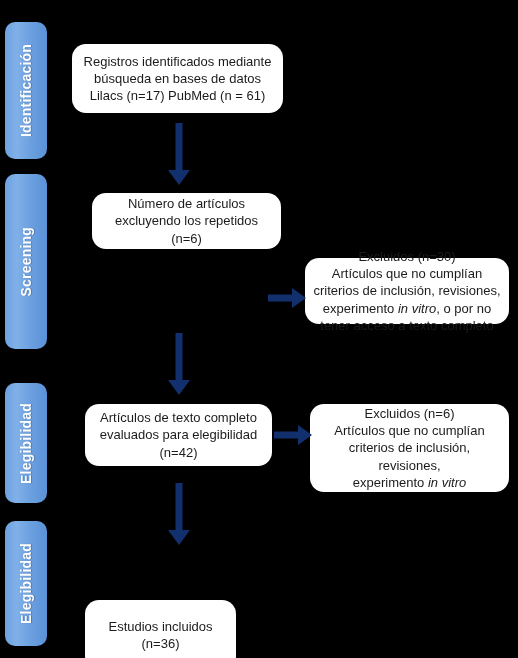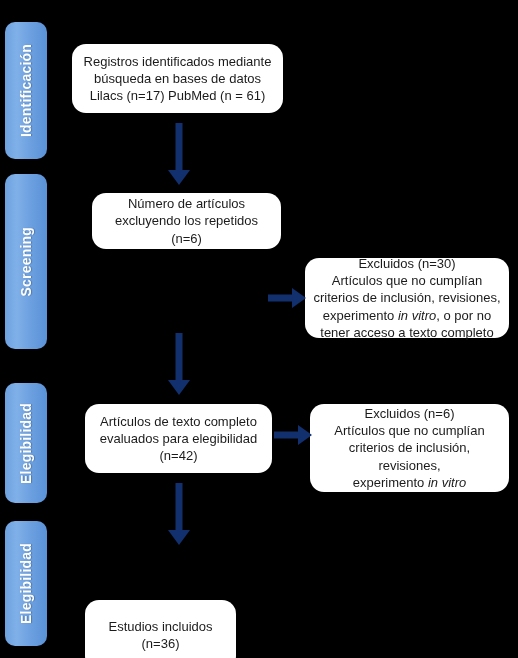--- a/index.html
+++ b/index.html
@@ -124,27 +124,27 @@
   <div class="stage-bar" style="left: 5px; top: 521px; width: 42px; height: 125px;">
     <span class="stage-label">Elegibilidad</span>
   </div>
 
   <div class="node-box" style="left: 72px; top: 44px; width: 211px; height: 69px;">
     <div class="node-text">Registros identificados mediante<br>búsqueda en bases de datos<br>Lilacs (n=17)  PubMed (n = 61)</div>
   </div>
   <div class="node-box" style="left: 84px; top: 193px; width: 189px; height: 56px; margin-left: 8px;">
     <div class="node-text">Número de artículos<br>excluyendo los repetidos (n=6)</div>
   </div>
-  <div class="node-box" style="left: 85px; top: 404px; width: 187px; height: 69px;">
+  <div class="node-box" style="left: 85px; top: 404px; width: 187px; height: 62px;">
     <div class="node-text">Artículos de texto completo<br>evaluados para elegibilidad<br>(n=42)</div>
   </div>
   <div class="node-box" style="left: 85px; top: 552px; width: 151px; height: 70px; margin-top: 48px;">
     <div class="node-text">Estudios incluidos (n=36)</div>
   </div>
-  <div class="node-box" style="left: 305px; top: 258px; width: 204px; height: 80px;">
+  <div class="node-box" style="left: 305px; top: 258px; width: 204px; height: 66px;">
     <div class="node-text">Excluidos  (n=30)<br>Artículos que no cumplían<br>criterios de inclusión, revisiones,<br>experimento <em>in vitro</em>, o por no<br>tener acceso a texto completo</div>
   </div>
   <div class="node-box" style="left: 310px; top: 404px; width: 199px; height: 88px;">
     <div class="node-text">Excluidos (n=6)<br>Artículos que no cumplían<br>criterios de inclusión, revisiones,<br>experimento <em>in vitro</em></div>
   </div>
 
   <div class="arrow-down" style="left: 168px; top: 123px; width: 22px; height: 62px;">
     <div class="shaft" style="height: 47px;"></div>
     <div class="head"></div>
   </div>

